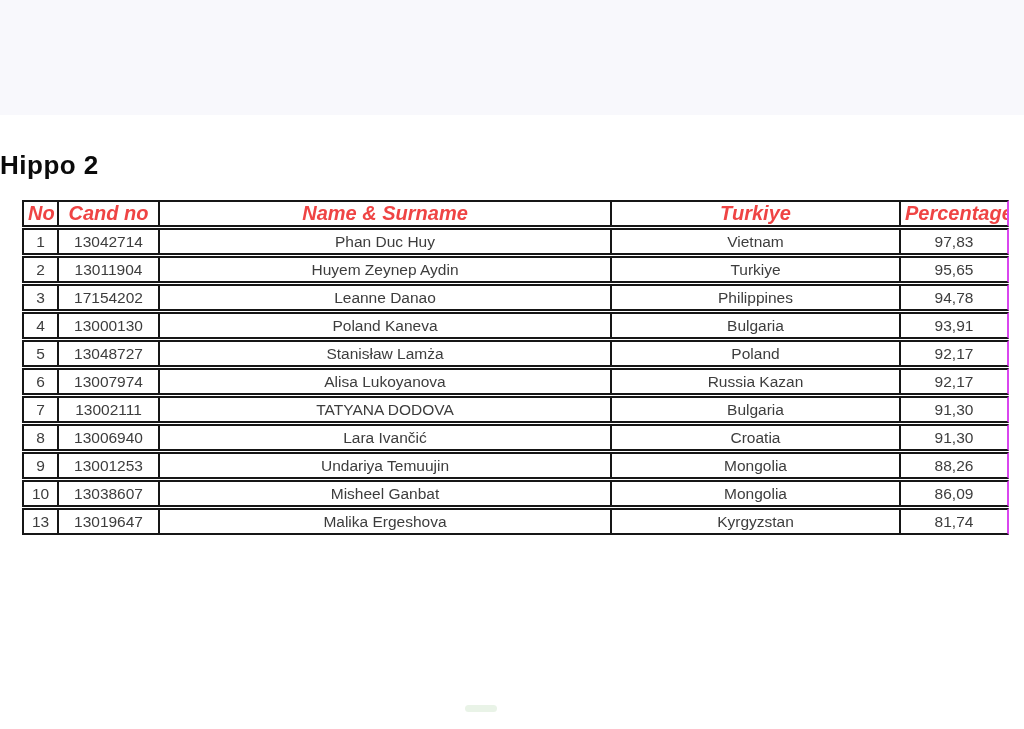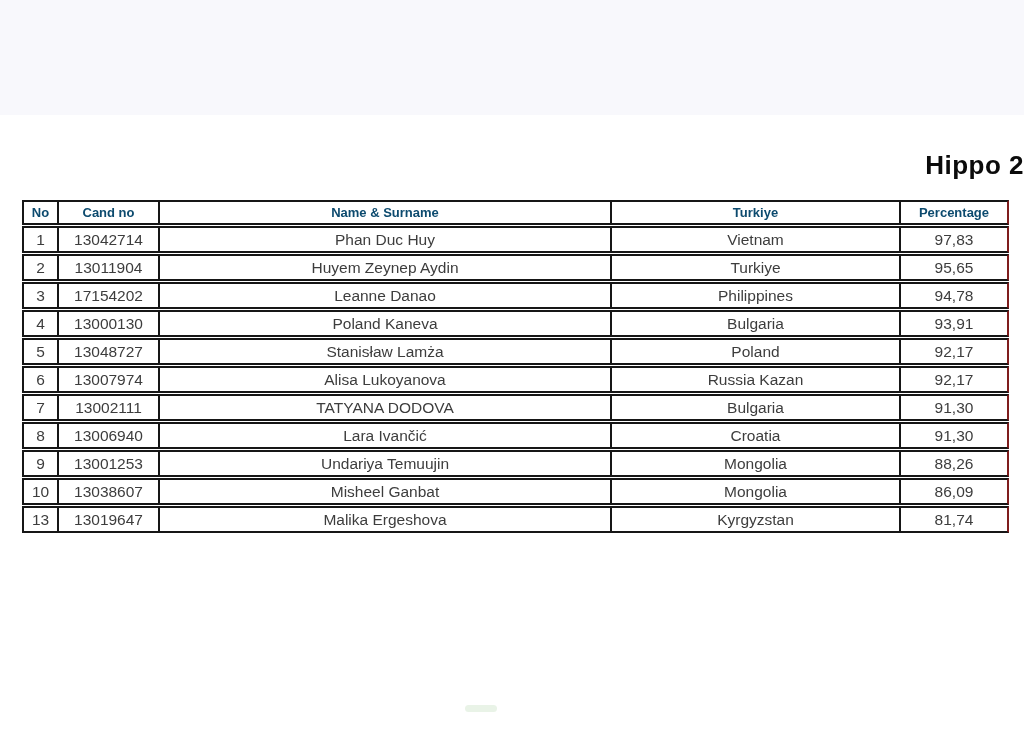--- a/index.html
+++ b/index.html
@@ -21,21 +21,21 @@
     left: 0;
     width: 1024px;
     height: 115px;
     background: #f8f8fc;
   }
   .doc-title {
     position: absolute;
     top: 150px;
     left: 0;
     width: 1024px;
-    text-align: right;
+    text-align: left;
     font-size: 26px;
     font-weight: 700;
     letter-spacing: 0.5px;
     color: #0b0b0b;
   }
   table.results {
     position: absolute;
     left: 22px;
     top: 199px;
     width: 987px;
@@ -50,28 +50,29 @@
     border-bottom: 2px solid #161616;
     border-left: 2px solid #161616;
     text-align: center;
     vertical-align: middle;
     padding: 0 4px;
     overflow: hidden;
     white-space: nowrap;
   }
   table.results th:last-child,
   table.results td:last-child {
-    border-right: 2px solid #7f1d1d;
+    border-right: 2px solid #d946ef;
     text-align: center;
   }
   table.results th {
     height: 25px;
-    font-size: 13px;
+    font-size: 20px;
     font-weight: 700;
-    color: #0c4a6e;
+    color: #ef4444;
+    font-style: italic;
   }
   table.results td {
     height: 27px;
     font-size: 15.5px;
     font-weight: 400;
     color: #3d3d3d;
   }
   .accent-mark {
     position: absolute;
     left: 465px;

